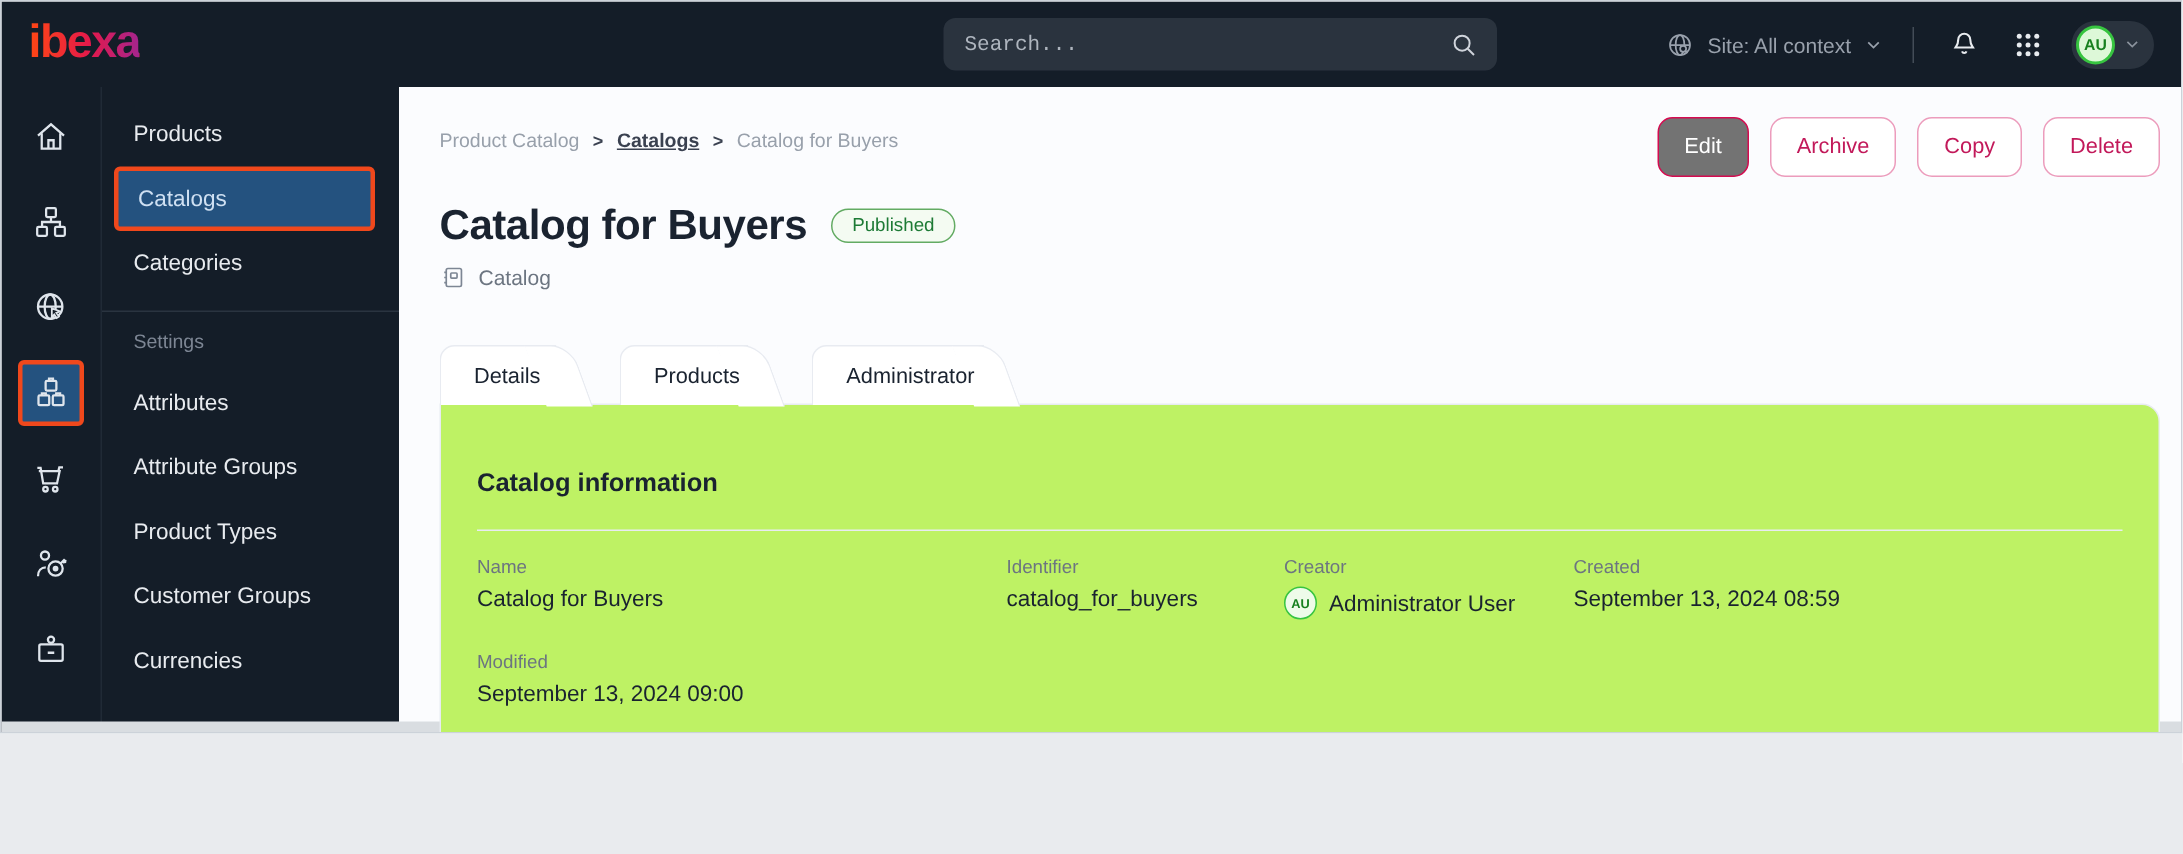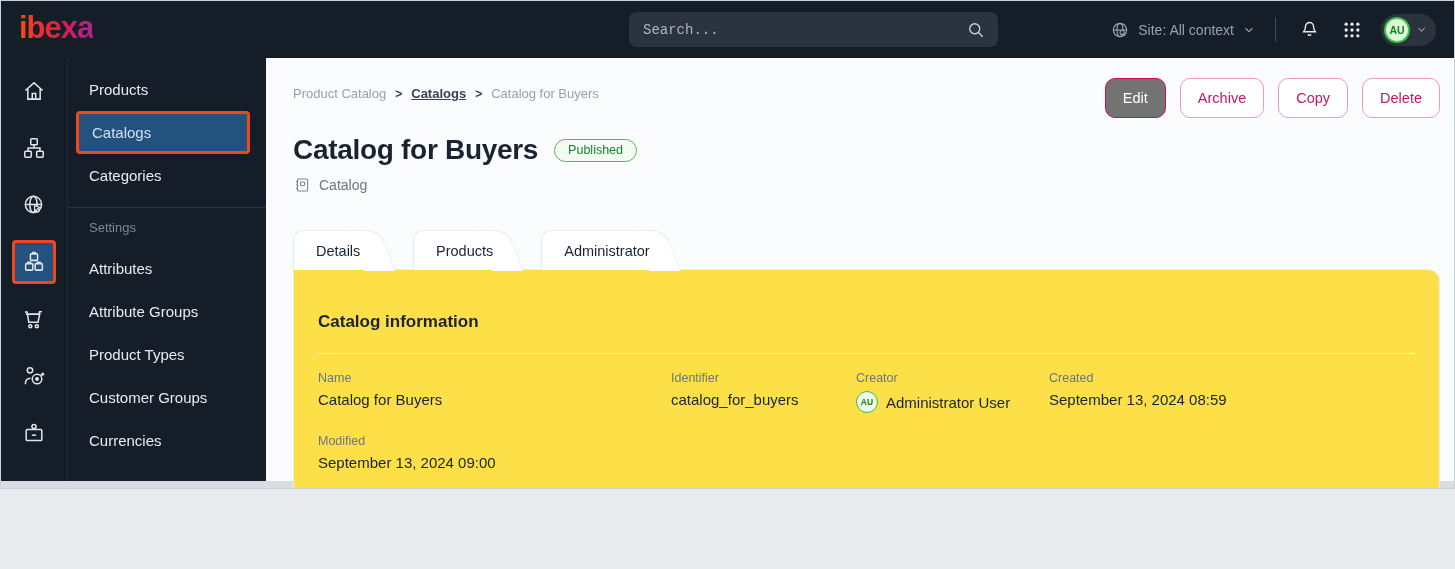--- a/index.html
+++ b/index.html
@@ -109,21 +109,21 @@
   .tab::after {
     content:""; position:absolute; top:-1px; right:-17px; width:30px; height:calc(100% + 1px);
     background:#fff; border-top:1px solid #e8ebf1; border-right:1px solid #e8ebf1;
     border-top-right-radius:14px; transform:skewX(20deg);
   }
   .tab-label { position:relative; z-index:1; }
 
   
   .panel { flex:1; padding:0 14px 0 27px; }
   .card {
-    background:#fde047; border:1px solid #e8ebf1; border-radius:12px;
+    background:#bef264; border:1px solid #e8ebf1; border-radius:12px;
     border-top-left-radius:0; margin-top:-1px; height:242px;
     padding:42px 24px 0 24px; position:relative; z-index:1;
   }
   .card-title { font-size:17px; font-weight:bold; color:#1a2330; }
   .card-divider { border-top:1px solid #e8ebf1; margin-top:21px; }
   .fields {
     display:grid; grid-template-columns:353px 185px 193px 1fr;
     margin-top:17px; row-gap:21px;
   }
   .field-label { font-size:12.5px; color:#6c7581; margin-bottom:6px; }

